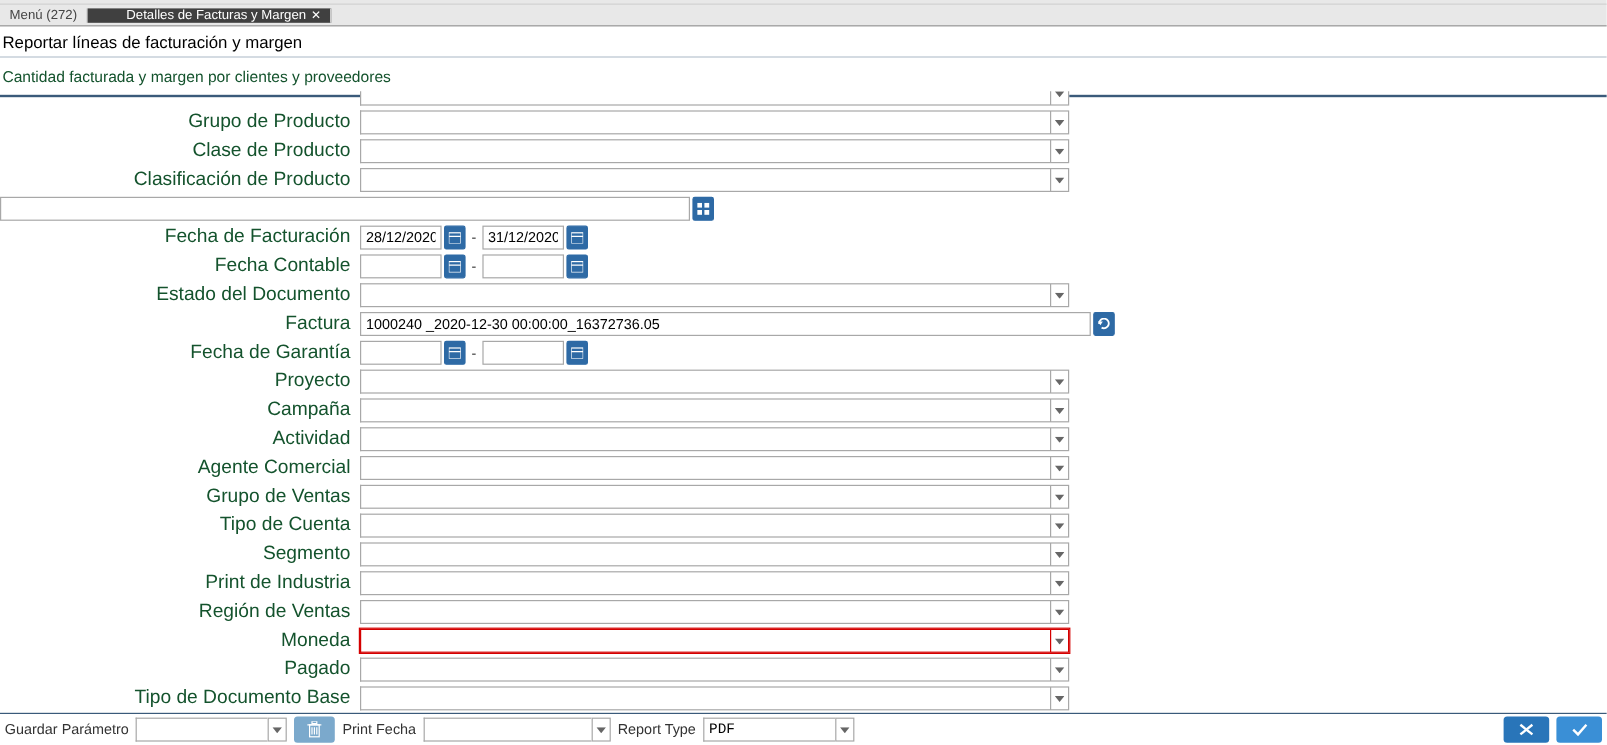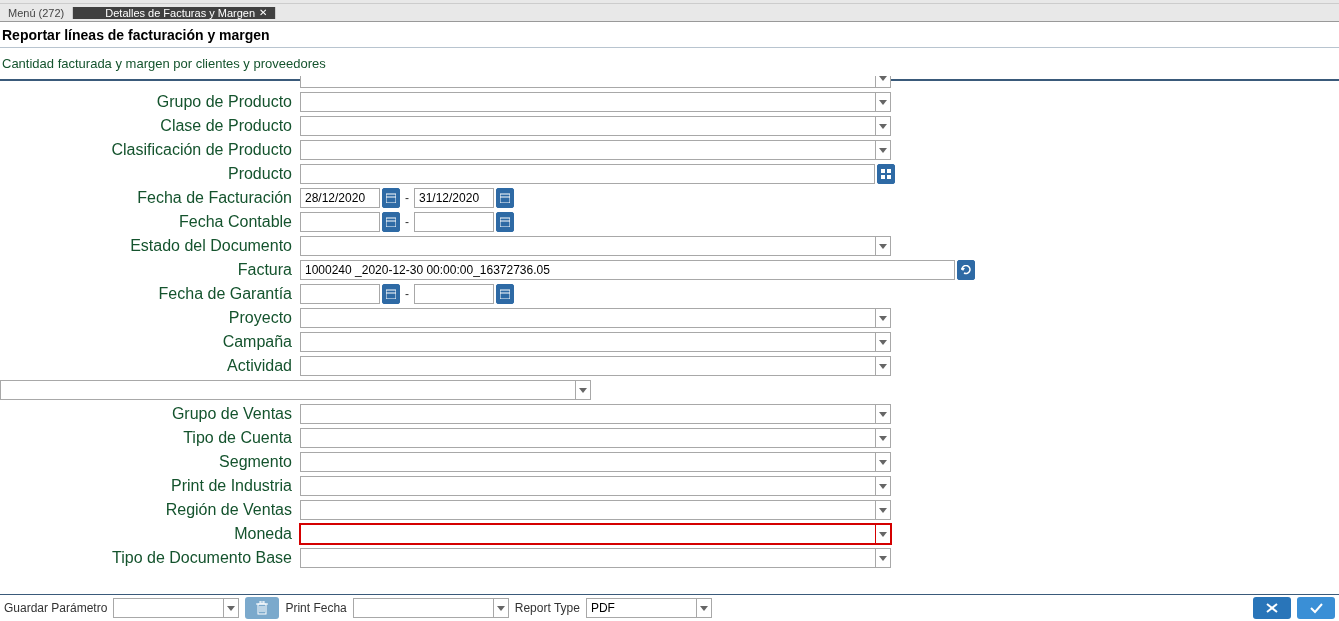--- a/index.html
+++ b/index.html
@@ -49,21 +49,21 @@
   padding-left: 32px;
 }
 
 .tab .close {
   font-size: 10px;
   cursor: pointer;
 }
 
 .page-title {
   font-size: 14px;
-  font-weight: bold;
+  font-weight: normal;
   padding: 5px 0 4px 2px;
   color: #000;
   border-bottom: 1px solid #b8c4cf;
 }
 
 .page-subtitle {
   font-size: 13px;
   color: #14532d;
   padding: 8px 2px 8px 2px;
   border-bottom: 2px solid #3a5a7a;
@@ -101,21 +101,21 @@
   gap: 2px;
 }
 
 .text-input, .select-input {
   border: 1px solid #a8a8a8;
   height: 20px;
   padding: 0 4px;
   font-size: 12px;
   background: #fff;
 }
-.text-input.date { width: 80px; }
+.text-input.date { width: 68px; }
 
 .select-wrap {
   display: flex;
   align-items: stretch;
 }
 
 .select-wrap .text-input {
   border-right: none;
 }
 
@@ -195,21 +195,21 @@
   align-items: center;
   padding: 0 4px;
   background: #fff;
   gap: 6px;
 }
 
 .bottom-bar .lbl {
   font-size: 12px;
 }
 
-.bottom-bar .select-wrap .text-input { width: 110px; }
+.bottom-bar .select-wrap .text-input { width: 110px; font-family: Liberation Mono, monospace; }
 .bottom-bar .select-wrap.pf .text-input { width: 140px; }
 .bottom-bar .select-wrap.rt .text-input { width: 110px; }
 
 .trash-btn {
   width: 34px;
   height: 22px;
   background: #7ba9cc;
   border-radius: 3px;
   display: flex;
   align-items: center;
@@ -314,21 +314,20 @@
         <div class="dd-btn">
             <svg viewBox="0 0 8 5">
               <path d="M0 0 L4 5 L8 0 Z"></path>
             </svg>
           </div>
       </div>
     </div>
   </div>
 
   <div class="form-row">
-    <div class="form-label">Producto</div>
     <div class="form-controls">
       <input class="text-input" style="width: 575px;" value="">
       <div class="icon-btn">
           <svg viewBox="0 0 11 11">
             <rect x="0" y="0" width="4" height="4"></rect>
             <rect x="6" y="0" width="4" height="4"></rect>
             <rect x="0" y="6" width="4" height="4"></rect>
             <rect x="6" y="6" width="4" height="4"></rect>
           </svg>
         </div>
@@ -387,21 +386,21 @@
               <path d="M0 0 L4 5 L8 0 Z"></path>
             </svg>
           </div>
       </div>
     </div>
   </div>
 
   <div class="form-row">
     <div class="form-label">Factura</div>
     <div class="form-controls">
-      <input class="text-input" style="width: 655px;" value="1000240 _2020-12-30 00:00:00_16372736.05">
+      <input class="text-input" style="width: 609px;" value="1000240 _2020-12-30 00:00:00_16372736.05">
       <div class="icon-btn">
           <svg viewBox="0 0 11 11">
             <path d="M1 5 A4 4 0 1 1 3 8" fill="none" stroke="#fff" stroke-width="1.5"></path>
             <path d="M0 3 L2 6 L4 3 Z" fill="#fff"></path>
           </svg>
         </div>
     </div>
   </div>
 
   <div class="form-row">
@@ -461,20 +460,21 @@
           <div class="dd-btn">
             <svg viewBox="0 0 8 5">
               <path d="M0 0 L4 5 L8 0 Z"></path>
             </svg>
           </div>
         </div>
     </div>
   </div>
 
   <div class="form-row">
+    <div class="form-label">Agente Comercial</div>
     <div class="form-controls">
       <div class="select-wrap wide">
           <input class="text-input" value="" style="">
           <div class="dd-btn">
             <svg viewBox="0 0 8 5">
               <path d="M0 0 L4 5 L8 0 Z"></path>
             </svg>
           </div>
         </div>
     </div>
@@ -557,20 +557,33 @@
           <input class="text-input" value="" style="">
           <div class="dd-btn">
             <svg viewBox="0 0 8 5">
               <path d="M0 0 L4 5 L8 0 Z"></path>
             </svg>
           </div>
         </div>
     </div>
   </div>
 
+  <div class="form-row">
+    <div class="form-label">Pagado</div>
+    <div class="form-controls">
+      <div class="select-wrap wide">
+          <input class="text-input" value="" style="">
+          <div class="dd-btn">
+            <svg viewBox="0 0 8 5">
+              <path d="M0 0 L4 5 L8 0 Z"></path>
+            </svg>
+          </div>
+        </div>
+    </div>
+  </div>
 
   <div class="form-row">
     <div class="form-label">Tipo de Documento Base</div>
     <div class="form-controls">
       <div class="select-wrap wide">
           <input class="text-input" value="" style="">
           <div class="dd-btn">
             <svg viewBox="0 0 8 5">
               <path d="M0 0 L4 5 L8 0 Z"></path>
             </svg>

